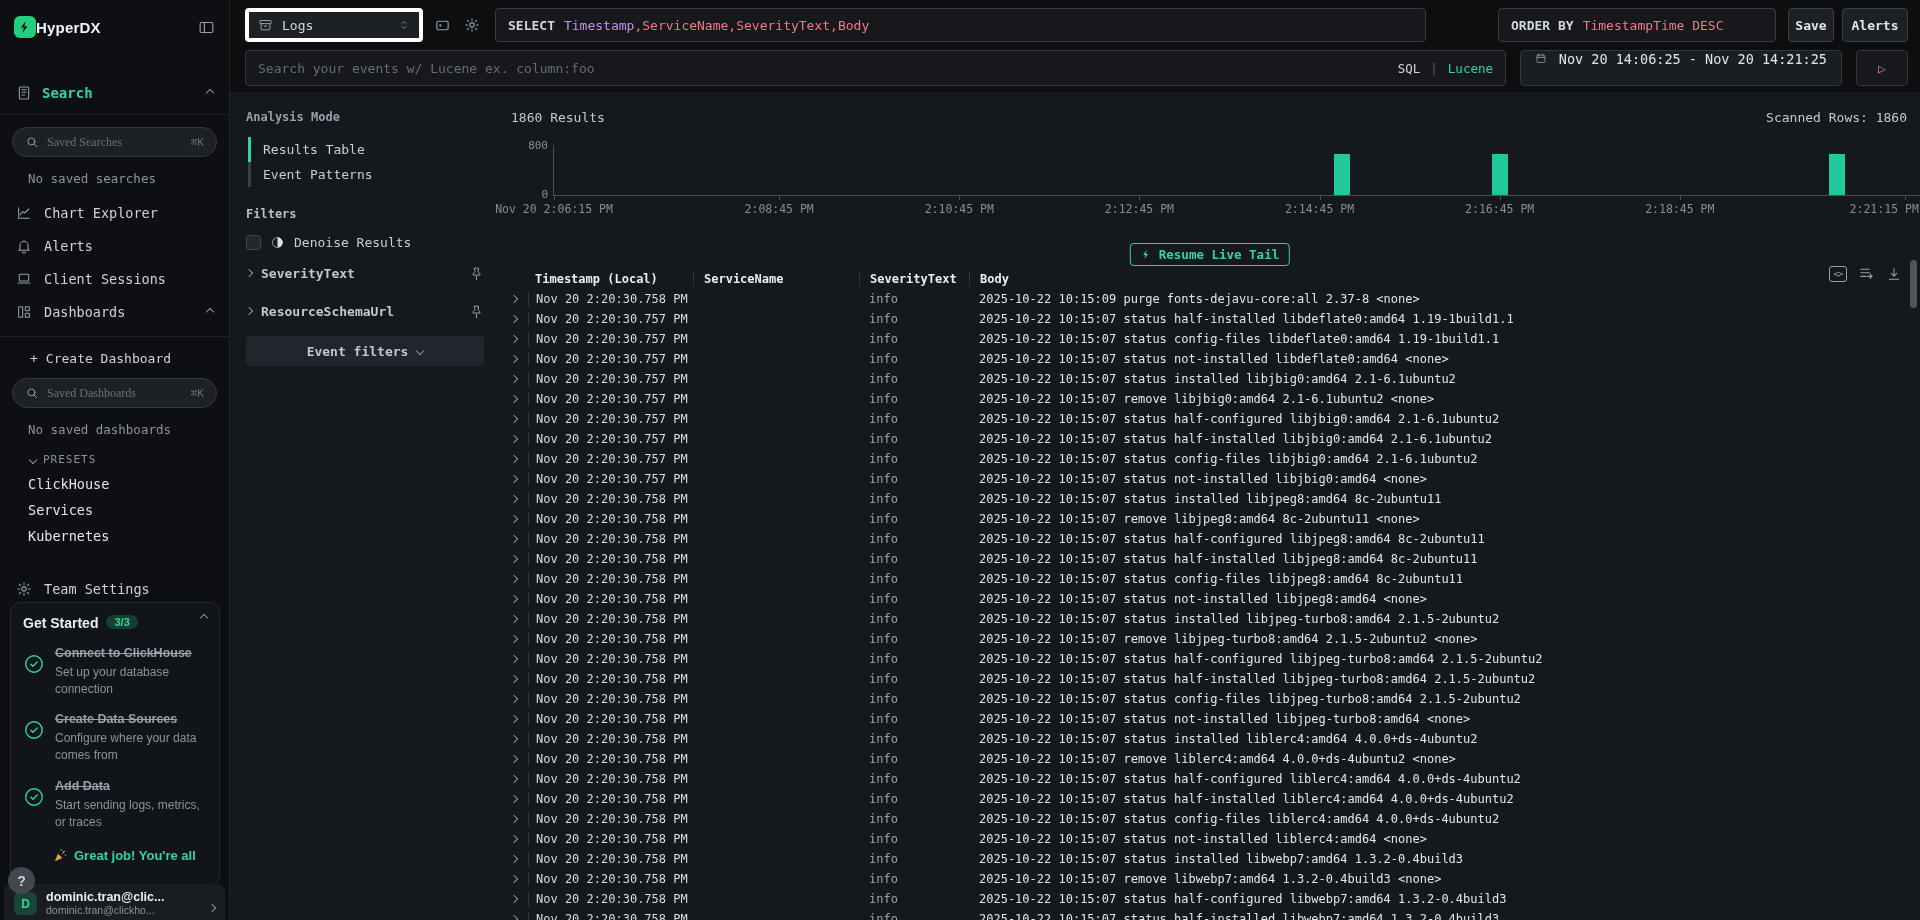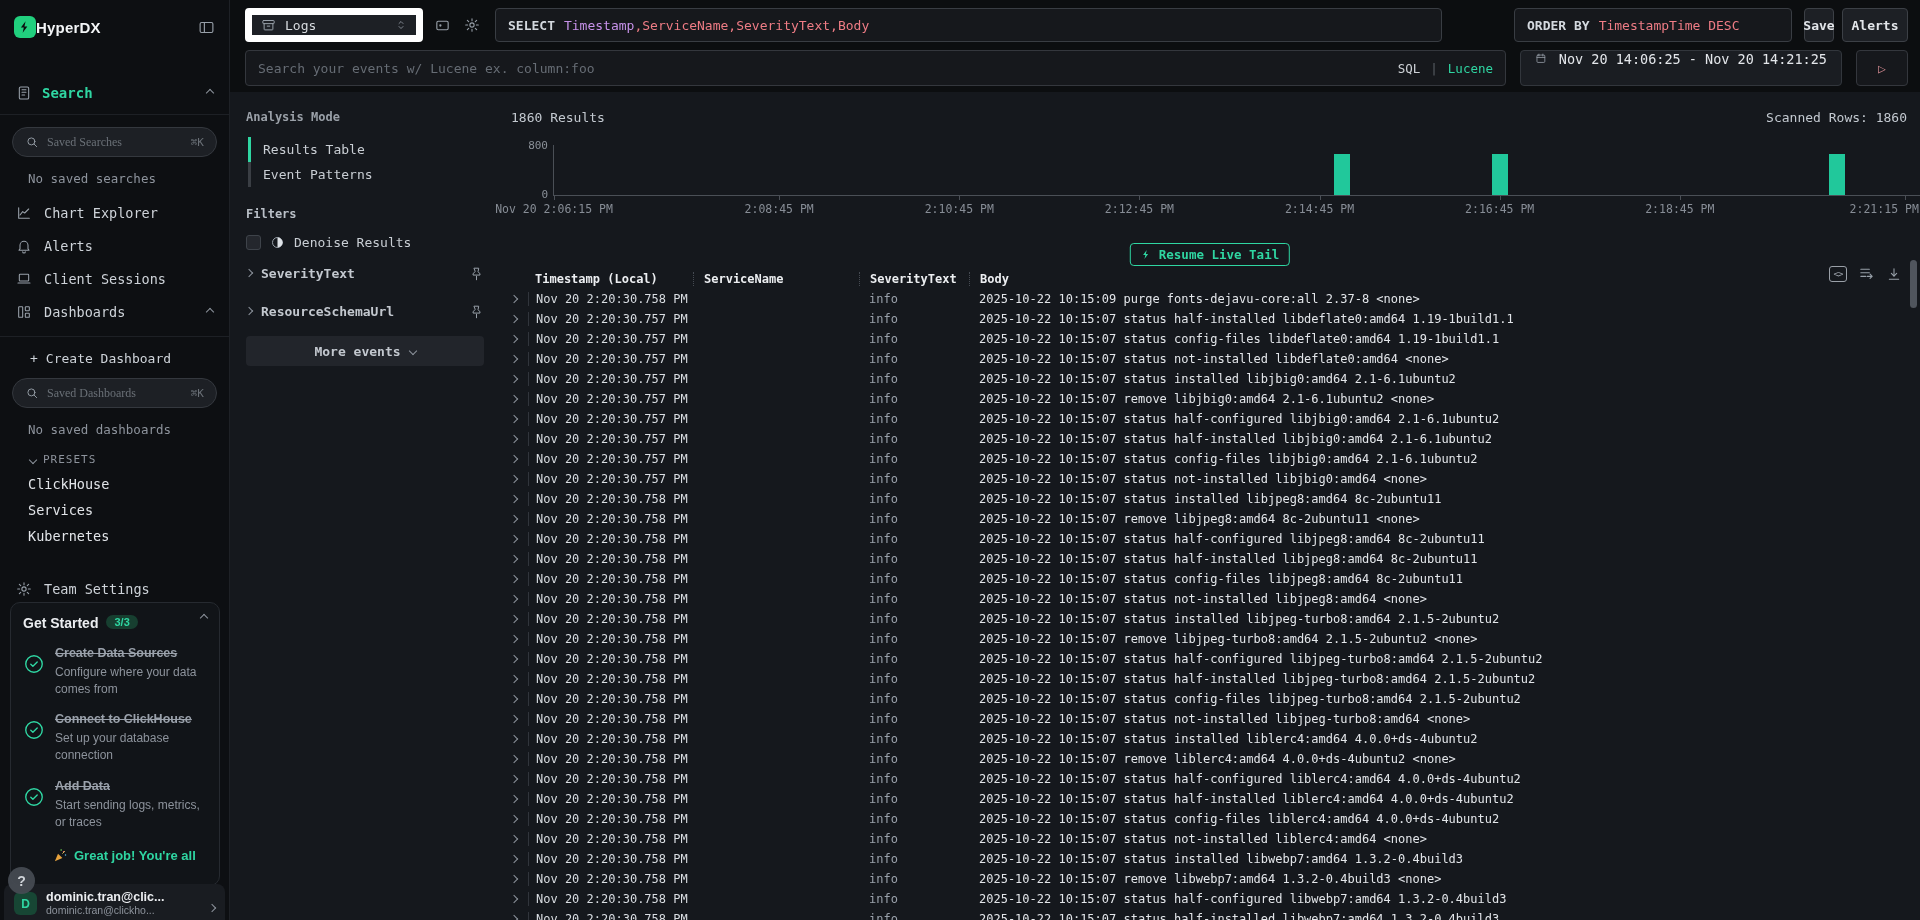--- a/index.html
+++ b/index.html
@@ -47,30 +47,30 @@
   .user-row { position:absolute; left:4px; right:4px; bottom:-12px; height:48px; background:#191c21; border-radius:8px 8px 0 0; display:flex; gap:9px; padding:6px 10px; z-index:5; }
   .avatar { width:23px; height:23px; border-radius:6px; background:#174634; color:#2fd6a2; font-family:"Liberation Sans",sans-serif; font-weight:bold; font-size:12px; display:flex; align-items:center; justify-content:center; margin-top:2px; }
   .user-name { font-family:"Liberation Sans",sans-serif; font-weight:bold; font-size:12.5px; color:#eceef1; white-space:nowrap; }
   .user-mail { font-family:"Liberation Sans",sans-serif; font-size:10.5px; color:#8d939c; white-space:nowrap; }
   .user-chev { margin-left:auto; align-self:center; }
 
   
   .topbar { position:absolute; left:230px; right:0; top:0; height:92px; background:#0c0e10; }
   .tb-row1 { position:absolute; left:15px; right:12px; top:8px; height:34px; display:flex; gap:8px; }
   .tb-row2 { position:absolute; left:15px; right:12px; top:50px; height:36px; display:flex; gap:14px; }
-  .src-select { width:178px; background:#1d2025; border:7px solid #ffffff; border-radius:4px; display:flex; align-items:center; gap:9px; padding:0 9px; }
+  .src-select { width:178px; background:#1d2025; border:4px solid #ffffff; border-radius:4px; display:flex; align-items:center; gap:9px; padding:0 9px; }
   .src-select .lbl { font-size:13px; color:#d6dade; flex:1; }
   .tb-iconbtn { width:22px; display:flex; align-items:center; justify-content:center; color:#98a0a9; }
   .query-input { flex:1; background:#16181c; border:1px solid #393d43; border-radius:4px; display:flex; align-items:center; padding:0 12px; font-size:13px; white-space:nowrap; overflow:hidden; margin-left:4px; }
   .kw { color:#d4d9df; font-weight:bold; margin-right:9px; }
   .tok-purple { color:#c792ea; }
   .tok-salmon { color:#ef7c85; }
   .orderby { width:278px; margin-left:64px; flex:none; }
   .btn { background:#1d2025; border:1px solid #3c4046; border-radius:4px; color:#e3e6ea; font-weight:bold; font-size:13px; display:flex; align-items:center; justify-content:center; padding:0 12px; }
-  .btn-save { width:30px; margin-left:4px; }
+  .btn-save { width:46px; margin-left:4px; }
   .btn-alerts { width:66px; }
   .search-box { flex:1; background:#16181c; border:1px solid #34373d; border-radius:4px; display:flex; align-items:center; padding:0 12px; gap:10px; }
   .search-box input { flex:1; background:transparent; border:none; outline:none; color:#dfe3e8; font-family:"DejaVu Sans Mono",monospace; font-size:13px; }
   .search-box input::placeholder { color:#666c74; }
   .lang-sql { color:#cfd3d8; font-size:12.5px; }
   .lang-sep { color:#5a5f66; font-size:12.5px; }
   .lang-lucene { color:#2fd6a2; font-size:12.5px; }
   .date-box { width:322px; background:#1a1d22; border:1px solid #32363c; border-radius:4px; display:flex; align-items:flex-start; gap:12px; padding:0 14px; font-size:13.5px; color:#e3e6ea; white-space:nowrap; }
   .play-btn { width:52px; background:#16181c; border:1px solid #34373d; border-radius:4px; color:#c9848b; font-size:13px; display:flex; align-items:center; justify-content:center; }
 
@@ -224,34 +224,34 @@
       <span class="chev up"></span>
     </div>
     <div class="gs-item">
       <span class="gs-check">
         <svg width="22" height="22" viewBox="0 0 24 24" fill="none" stroke="#2fd6a2" stroke-width="1.5" stroke-linecap="round" stroke-linejoin="round">
             <circle cx="12" cy="12" r="9"></circle>
             <path d="M8.5 12.2l2.3 2.3 4.7-4.7"></path>
           </svg>
       </span>
       <div>
-        <div class="gs-item-title">Create Data Sources</div>
-        <div class="gs-item-desc">Configure where your data comes from</div>
+        <div class="gs-item-title">Connect to ClickHouse</div>
+        <div class="gs-item-desc">Set up your database connection</div>
       </div>
     </div>
     <div class="gs-item">
       <span class="gs-check">
         <svg width="22" height="22" viewBox="0 0 24 24" fill="none" stroke="#2fd6a2" stroke-width="1.5" stroke-linecap="round" stroke-linejoin="round">
             <circle cx="12" cy="12" r="9"></circle>
             <path d="M8.5 12.2l2.3 2.3 4.7-4.7"></path>
           </svg>
       </span>
       <div>
-        <div class="gs-item-title">Connect to ClickHouse</div>
-        <div class="gs-item-desc">Set up your database connection</div>
+        <div class="gs-item-title">Create Data Sources</div>
+        <div class="gs-item-desc">Configure where your data comes from</div>
       </div>
     </div>
     <div class="gs-item">
       <span class="gs-check">
         <svg width="22" height="22" viewBox="0 0 24 24" fill="none" stroke="#2fd6a2" stroke-width="1.5" stroke-linecap="round" stroke-linejoin="round">
             <circle cx="12" cy="12" r="9"></circle>
             <path d="M8.5 12.2l2.3 2.3 4.7-4.7"></path>
           </svg>
       </span>
       <div>
@@ -366,21 +366,21 @@
   </div>
   <div class="fgroup">
     <span class="chev right"></span>
     <span class="name">ResourceSchemaUrl</span>
     <svg class="icon" width="15" height="15" viewBox="0 0 24 24">
         <path d="M12 16.5V22"></path>
         <path d="M8.5 3.5h7L14.5 9l3 3.5v2h-11v-2l3-3.5z"></path>
       </svg>
   </div>
   <div class="more-filters">
-    <span>More events</span>
+    <span>Event filters</span>
     <span class="chev down"></span>
   </div>
 </div>
 
 <div class="main">
   <div class="results-row">
     <span>1860 Results</span>
     <span>Scanned Rows: 1860</span>
   </div>
 

